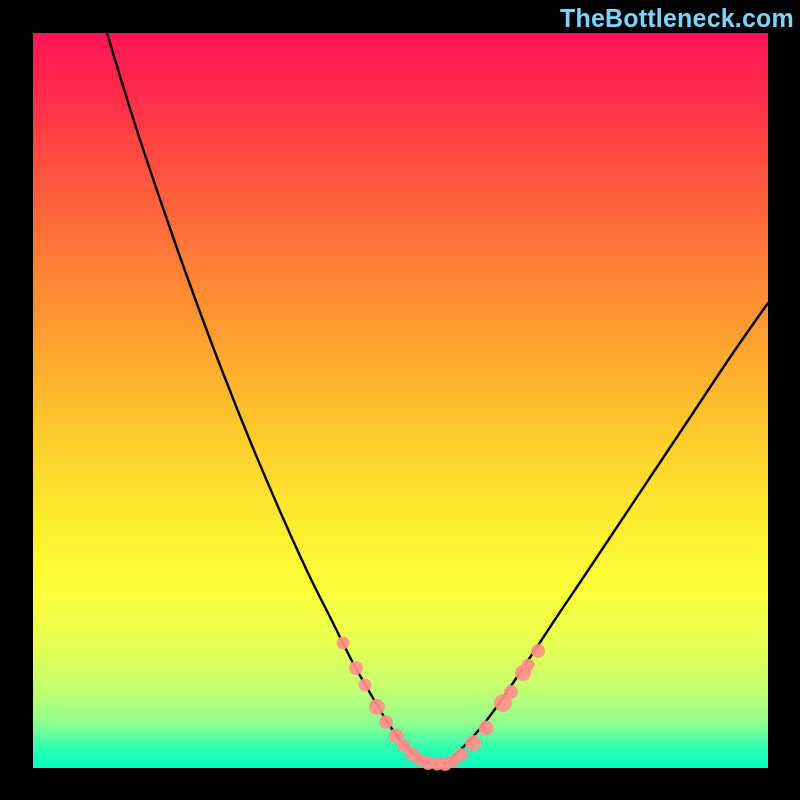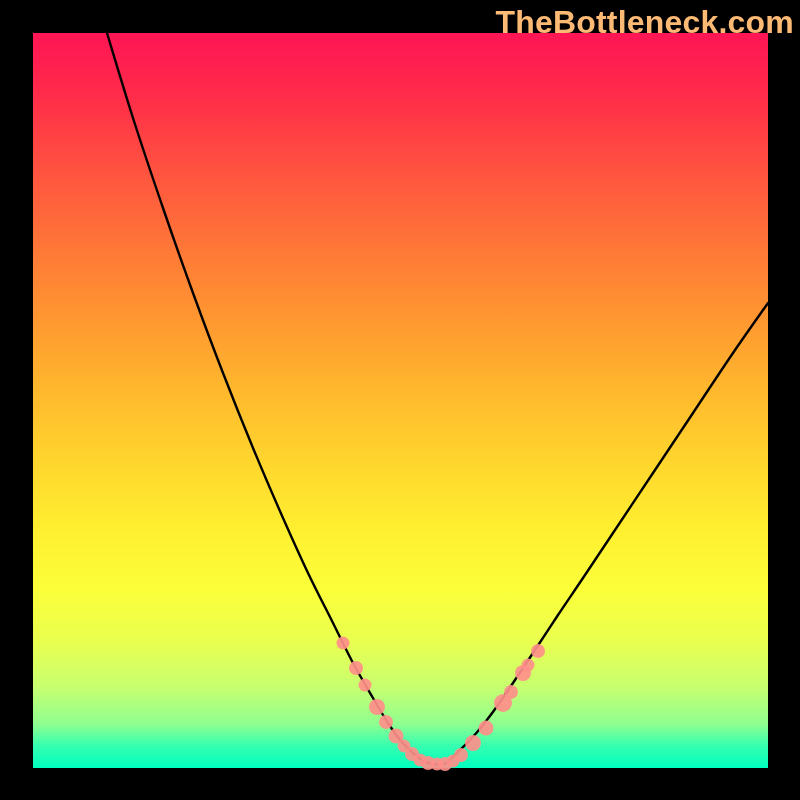--- a/index.html
+++ b/index.html
@@ -27,23 +27,23 @@
       #e8ff50 83%,
       #c7ff70 89%,
       #8fff90 94%,
       #35ffb0 97%,
       #00ffc0 100%);
   }
   .watermark {
     position: absolute;
     right: 6px; top: 4px;
     font-family: Arial, Helvetica, sans-serif;
-    font-size: 32px;
+    font-size: 25px;
     font-weight: 600;
-    color: #fdba74;
+    color: #7dd3fc;
     letter-spacing: 0.2px;
     user-select: none;
   }
   svg.curves {
     position: absolute;
     left: 33px; top: 33px;
     width: 735px; height: 735px;
     overflow: visible;
   }
 </style>

